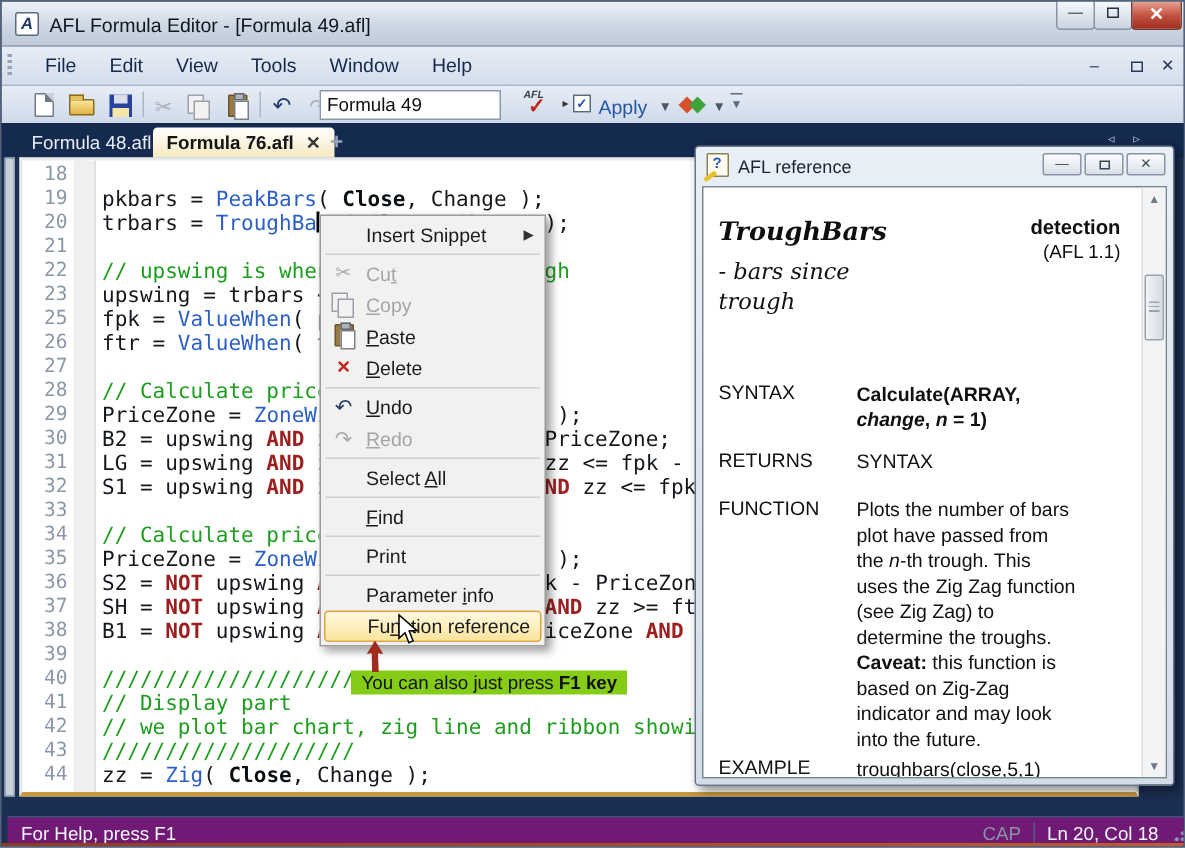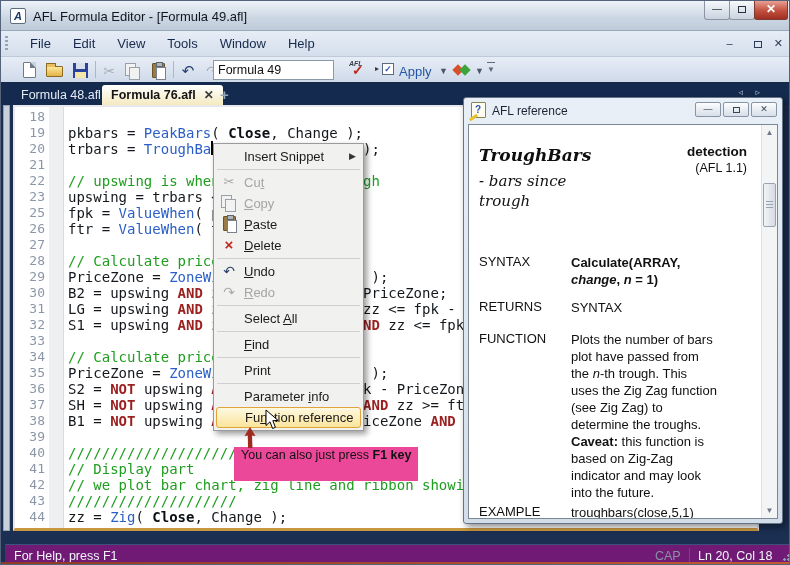--- a/index.html
+++ b/index.html
@@ -76,21 +76,21 @@
   .mi .mic{position:absolute;left:5px;top:0;width:20px;height:21px;text-align:center;line-height:20px}
   .mic-cut{color:#A9A9A9;font-size:13px}
   .mic-delete{color:#C1271D;font-weight:bold;font-size:15px}
   .mic-undo{color:#2A3F66;font-size:14px}
   .mic-redo{color:#ABABAB;font-size:14px}
   .mi .sub{position:absolute;right:7px;top:0;font-size:9px;color:#333}
   .mi.hl{background:linear-gradient(#FEF8E1,#FBE59C);border:1px solid #E0A43B;border-radius:3px;margin:0 2px;padding-left:28px;line-height:19px;height:21px}
   .msep{height:1px;background:#CFCFCF;margin:2px 3px}
   .mi u{text-decoration:underline}
   
-  .tooltip{position:absolute;left:233px;top:446px;height:34px;background:#ec4899;padding:1px 7px;font-size:12.5px;color:#111;white-space:nowrap;z-index:6}
+  .tooltip{position:absolute;left:233px;top:446px;height:16px;background:#84cc16;padding:1px 7px;font-size:12.5px;color:#111;white-space:nowrap;z-index:6}
   .red-arrow{position:absolute;left:242px;top:424px;z-index:7}
   .cursor{position:absolute;left:264px;top:408px;z-index:9}
   
   .refwin{position:absolute;left:462px;top:96px;width:320px;height:427px;background:linear-gradient(#E9EFF6,#D3DDE9);border:1px solid #66758A;border-radius:3px;box-shadow:3px 3px 7px rgba(0,0,0,.45);z-index:4}
   .ref-title-text{position:absolute;left:28px;top:6px;font-size:12px;color:#1A2433}
   .ref-icon{position:absolute;left:7px;top:4px;width:15px;height:16px;background:#FFFDF0;border:1px solid #8A8250;border-radius:1px}
   .ref-icon::before{content:"?";position:absolute;left:3px;top:1px;font-size:10px;font-weight:bold;color:#2B58B8}
   .ref-icon::after{content:"";position:absolute;left:-3px;bottom:-2px;width:9px;height:3px;background:#E8C12C;transform:rotate(-35deg)}
   .ref-btns{position:absolute;right:5px;top:4px}
   .rbtn{display:inline-block;width:26px;height:15px;border:1px solid #8795A6;background:linear-gradient(#FCFDFE,#D7DFE8);border-radius:2px;font-size:9px;line-height:12px;text-align:center;color:#394656;margin-left:2px;vertical-align:top}

